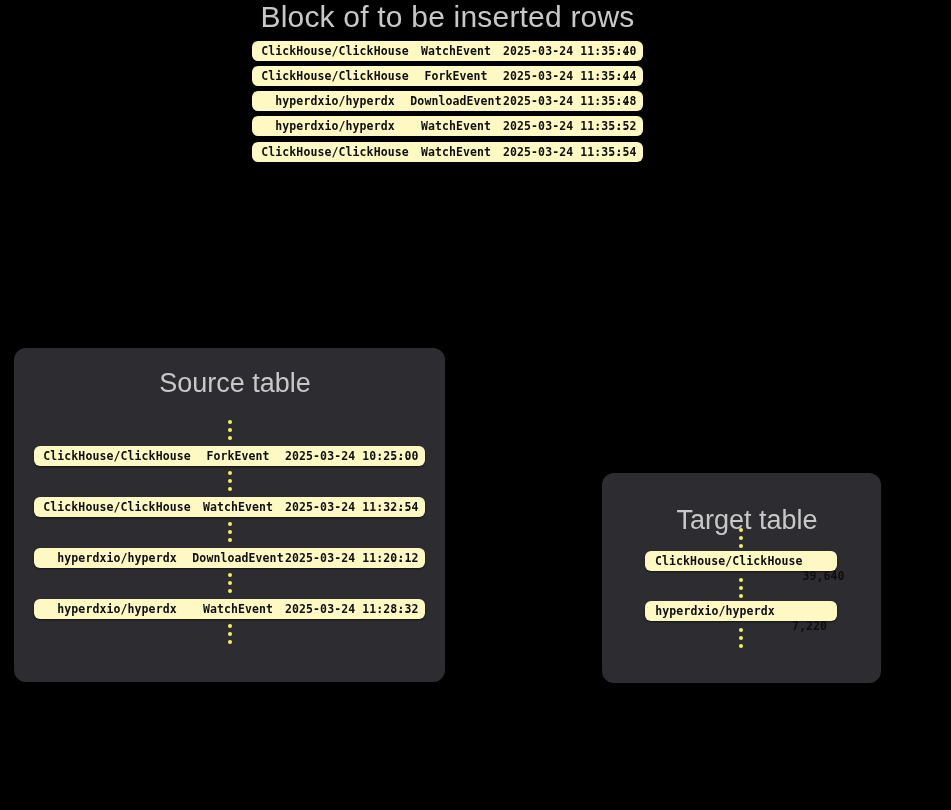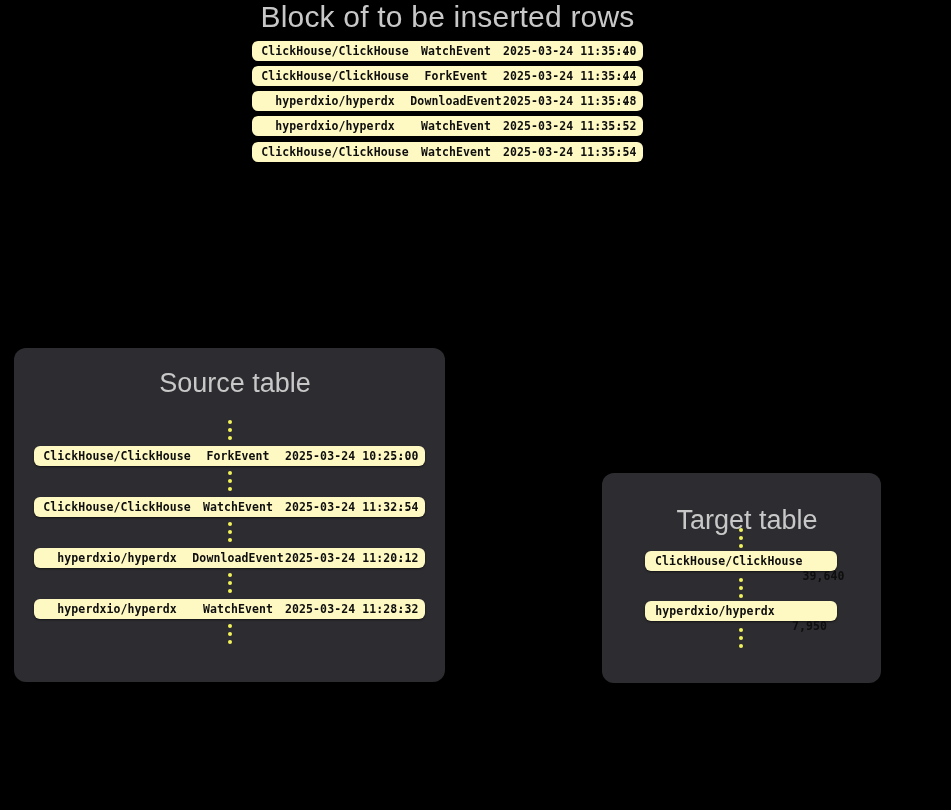--- a/index.html
+++ b/index.html
@@ -289,21 +289,21 @@
   </div>
 
   <div class="vdots" style="left:739px; top:578px;">
     <i></i>
       <i></i>
       <i></i>
   </div>
 
   <div class="row tgt-row" style="top:601px;">
     <span class="c-repo">hyperdxio/hyperdx</span>
-    <span class="c-count">7,950</span>
+    <span class="c-count">7,220</span>
   </div>
 
   <div class="vdots" style="left:739px; top:628px;">
     <i></i>
       <i></i>
       <i></i>
   </div>
 
 </div>
 

